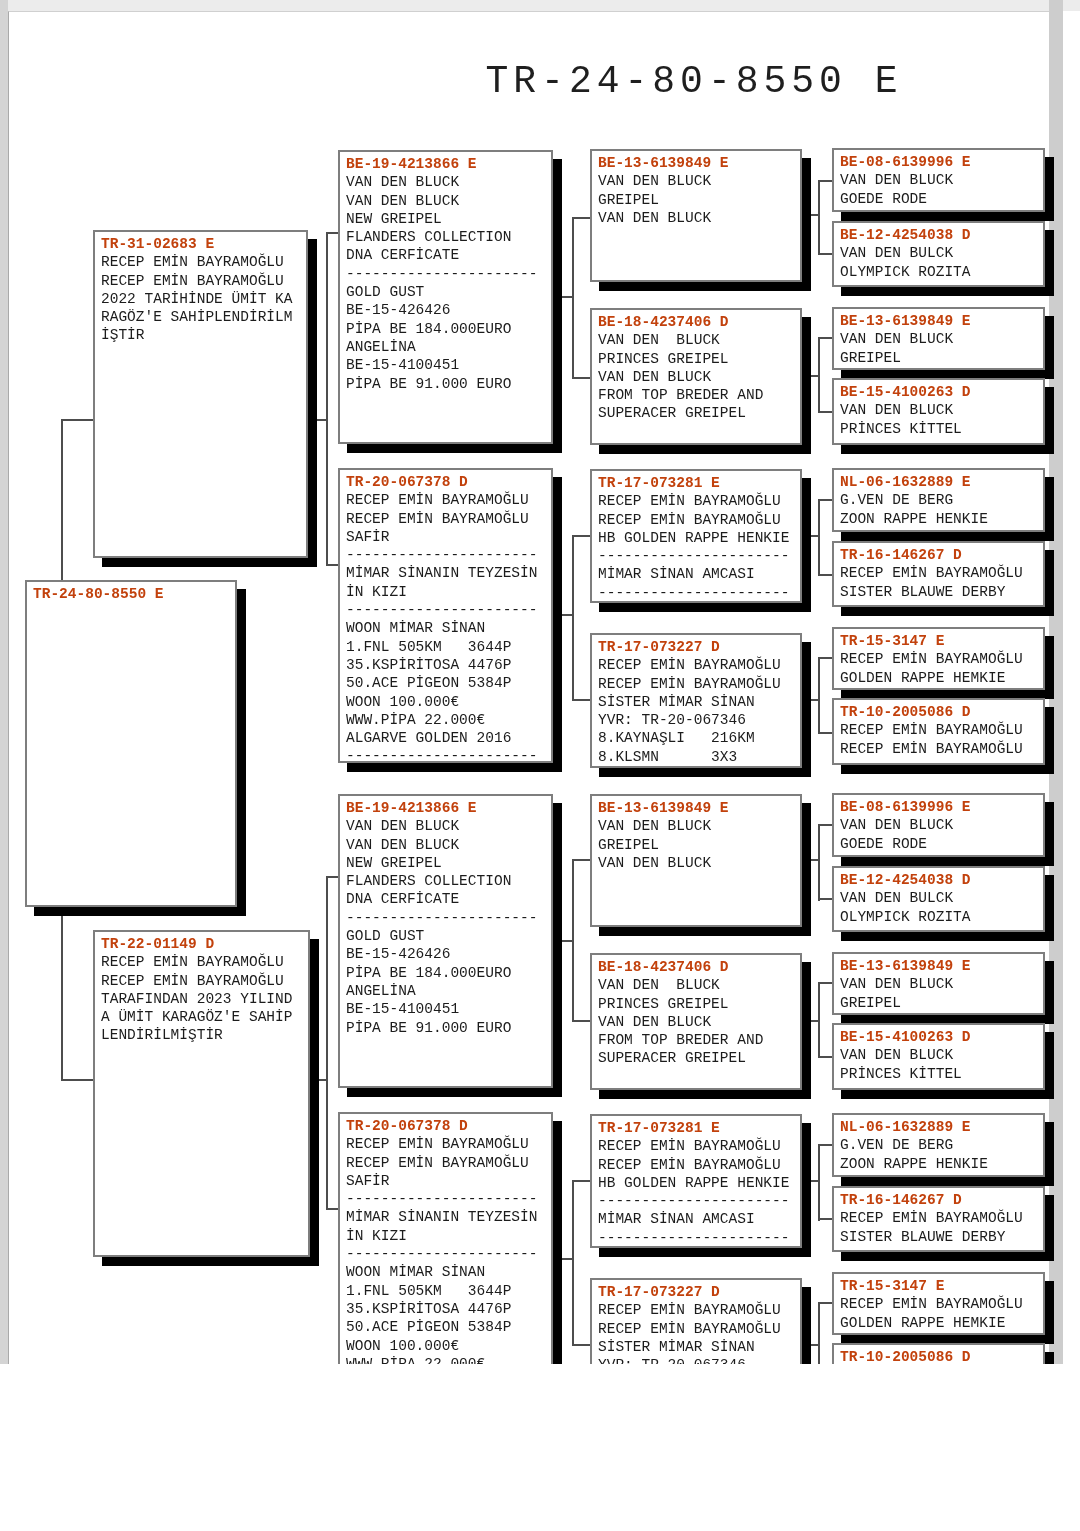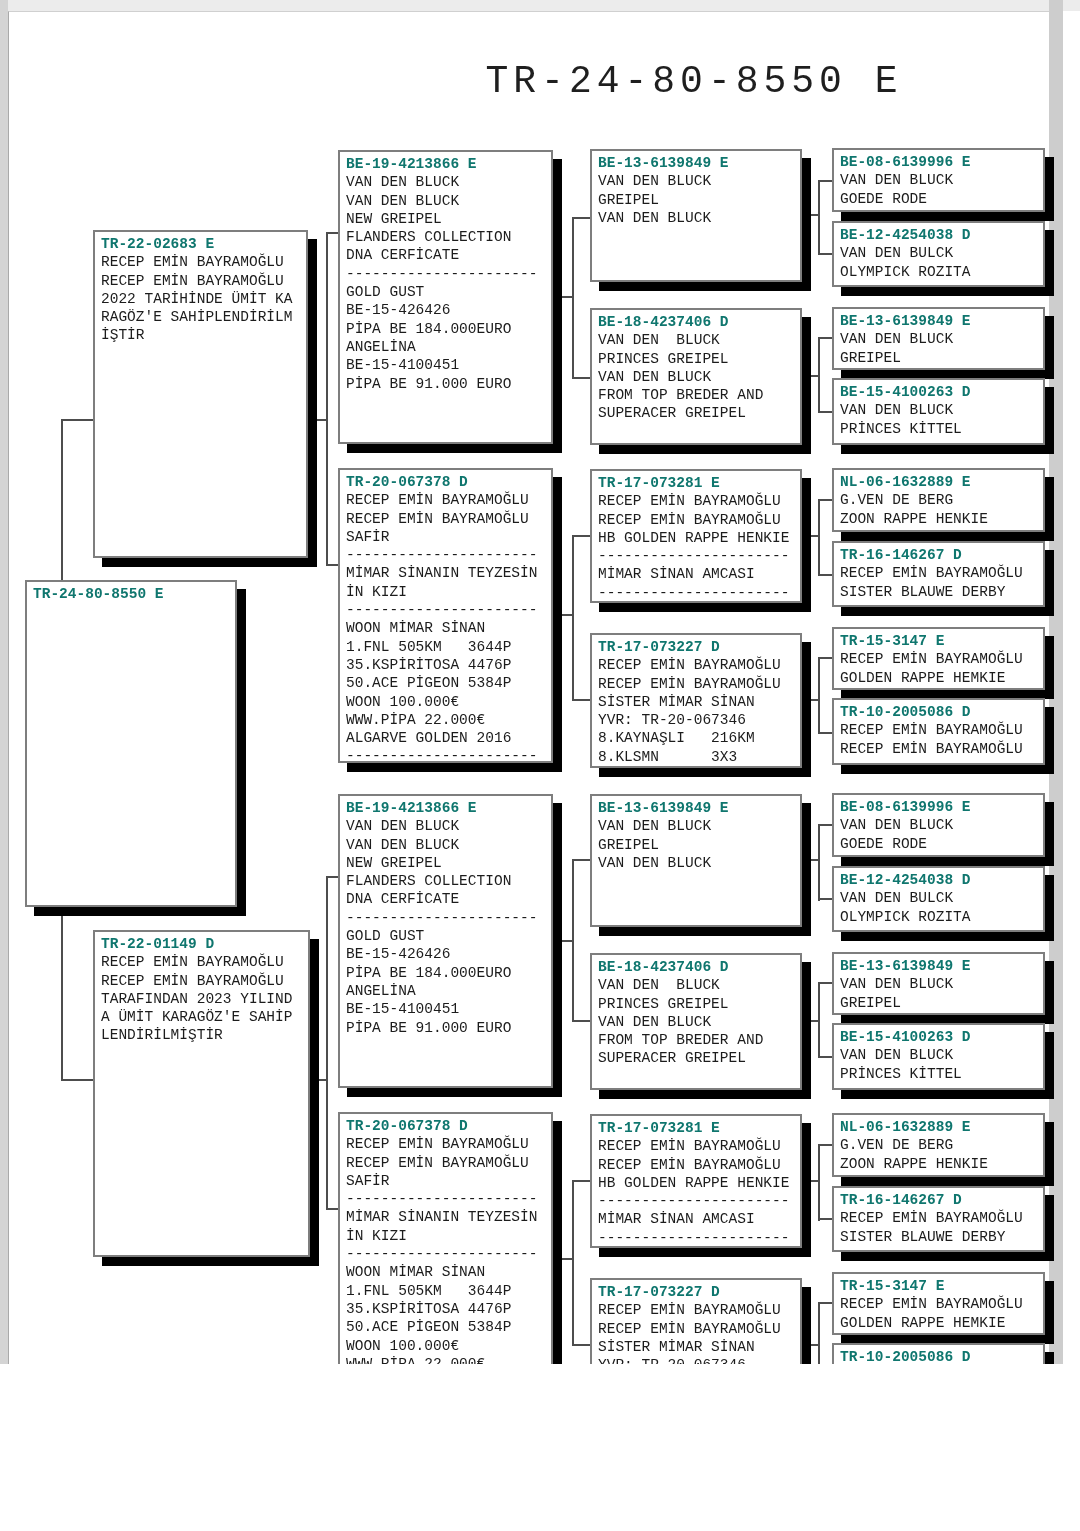--- a/index.html
+++ b/index.html
@@ -10,21 +10,21 @@
   .edge-right{position:absolute;left:1049px;top:0;width:14px;height:1531px;background:#cdcdcd;}
   .page{position:absolute;left:8px;top:11px;width:1041px;height:1520px;background:#ffffff;
         border-left:1px solid #a9a9a9;border-top:1px solid #d0d0d0;box-sizing:border-box;}
   .title{position:absolute;left:308px;top:60px;width:772px;text-align:center;
          font-size:38px;letter-spacing:5px;color:#1f1f1f;white-space:pre;}
   .h,.v{position:absolute;background:#4d4d4d;display:block;}
   .h{height:2px;}
   .v{width:2px;}
   .box{position:absolute;background:#ffffff;border:2px solid #7e7e7e;box-sizing:border-box;
        box-shadow:9px 9px 0 0 #000;padding:3px 4px 0 6px;overflow:hidden;}
-  .bid{font-weight:bold;font-size:14.5px;line-height:18.3px;color:#0f766e;white-space:pre;}
+  .bid{font-weight:bold;font-size:14.5px;line-height:18.3px;color:#c2410c;white-space:pre;}
   .btxt{font-size:14.5px;line-height:18.3px;color:#1c1c1c;white-space:pre;}
   .owner{position:absolute;left:48px;top:1289px;width:340px;}
   .owner-name{font-weight:bold;font-size:16px;line-height:24px;color:#111;white-space:pre;}
   .owner-lines{font-size:15px;line-height:22px;color:#1c1c1c;white-space:pre;}
   .brand{position:absolute;left:836px;top:1448px;font-family:"Liberation Serif","DejaVu Serif",serif;
          font-weight:600;font-size:28px;color:#1b1b1b;letter-spacing:0.5px;}
 </style>
 </head>
 <body>
 
@@ -100,21 +100,21 @@
   <i class="h" style="left:800px;top:1344px;width:19px"></i>
   <i class="v" style="left:818px;top:1302px;height:75px"></i>
   <i class="h" style="left:818px;top:1302px;width:14px"></i>
   <i class="h" style="left:818px;top:1375px;width:14px"></i>
 
   <div class="box" style="left:25px;top:580px;width:212px;height:327px">
     <div class="bid">TR-24-80-8550 E</div>
   </div>
 
   <div class="box" style="left:93px;top:230px;width:215px;height:328px">
-    <div class="bid">TR-22-02683 E</div>
+    <div class="bid">TR-31-02683 E</div>
     <div class="btxt">RECEP EMİN BAYRAMOĞLU
 RECEP EMİN BAYRAMOĞLU
 2022 TARİHİNDE ÜMİT KA
 RAGÖZ'E SAHİPLENDİRİLM
 İŞTİR</div>
   </div>
   <div class="box" style="left:93px;top:930px;width:217px;height:327px">
     <div class="bid">TR-22-01149 D</div>
     <div class="btxt">RECEP EMİN BAYRAMOĞLU
 RECEP EMİN BAYRAMOĞLU

